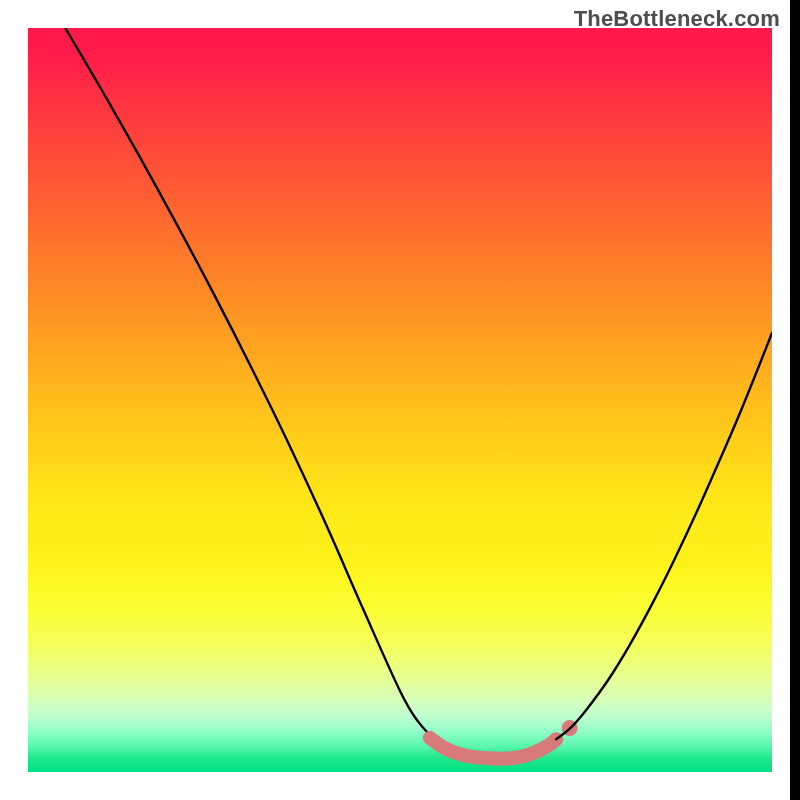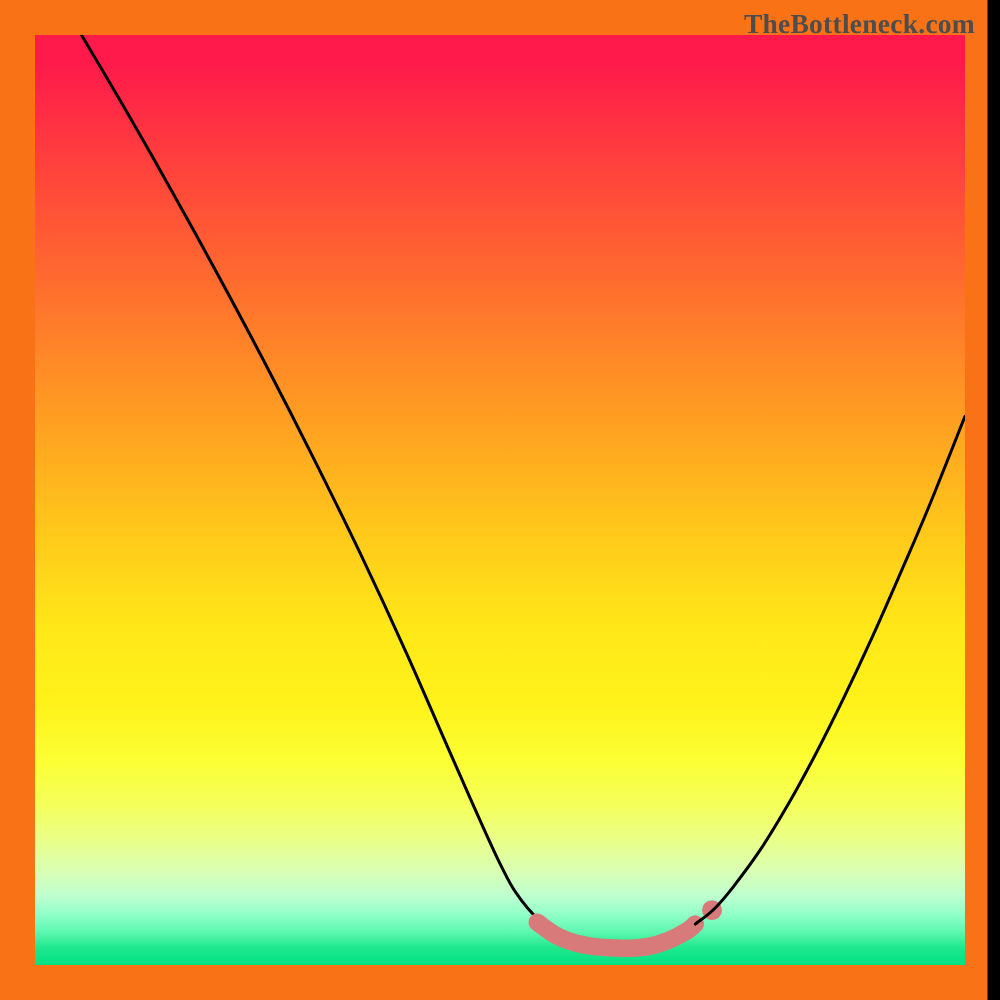--- a/index.html
+++ b/index.html
@@ -10,22 +10,21 @@
     background: #000;
     overflow: hidden;
     font-family: Arial, Helvetica, sans-serif;
   }
   .frame {
     position: absolute;
     left: 0;
     top: 0;
     width: 790px;
     height: 800px;
-    background: #f97316;
-    font-family: Liberation Serif, serif;
+    background: #ffffff;
   }
   .plot {
     position: absolute;
     left: 28px;
     top: 28px;
     width: 744px;
     height: 744px;
     overflow: hidden;
   }
   .gradient {

